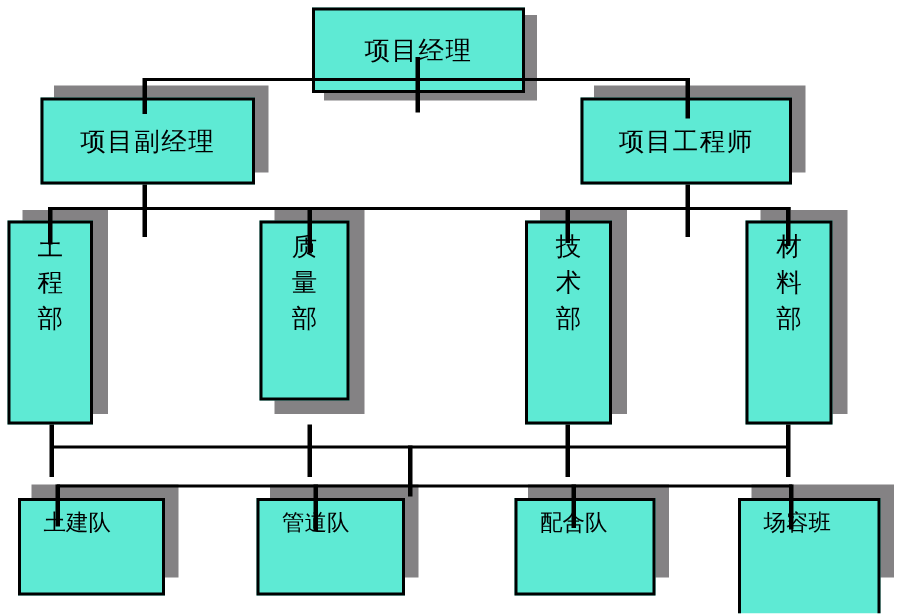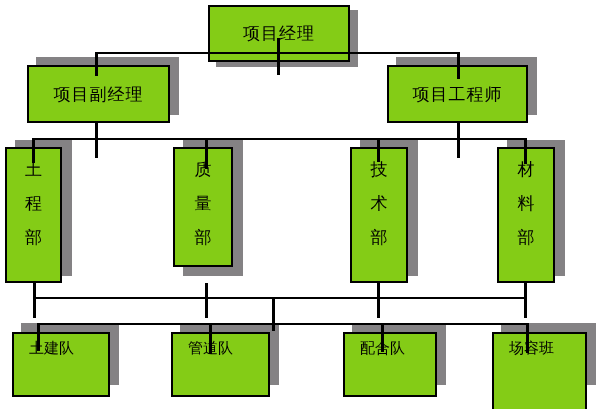--- a/index.html
+++ b/index.html
@@ -2,28 +2,28 @@
 <html><head>
 <meta charset="utf-8">
 <style>
   html,body { margin:0; padding:0; background:#ffffff; }
   .stage {
     position:relative; width:600px; height:409px; background:#ffffff;
     overflow:hidden; font-family:"Liberation Sans", sans-serif; color:#000;
   }
   .shadow { position:absolute; background:#848284; z-index:1; }
   .node {
-    position:absolute; background:#84cc16; border:2px solid #000000;
+    position:absolute; background:#5eead4; border:2px solid #000000;
     box-sizing:border-box; z-index:2;
   }
   .hcenter { display:flex; align-items:center; justify-content:center; }
   .hlabel { font-size:17px; letter-spacing:1px; white-space:nowrap; }
   .vlabel {
     width:18px; margin:0 auto; padding-top:4px; font-size:17px;
-    line-height:34px; word-break:break-all; text-align:center; overflow:hidden;
+    line-height:24px; word-break:break-all; text-align:center; overflow:hidden;
   }
   .tlabel { font-size:15px; padding:5px 0 0 15px; white-space:nowrap; }
   .line { position:absolute; background:#000000; z-index:3; }
 
   
   #pm-shadow   { left:216px; top:10px;  width:142px; height:57px; }
   #pm-box      { left:208px; top:5px;   width:142px; height:57px; }
   
   #vice-shadow { left:36px;  top:57px;  width:143px; height:58px; }
   #vice-box    { left:27px;  top:65px;  width:143px; height:58px; }

